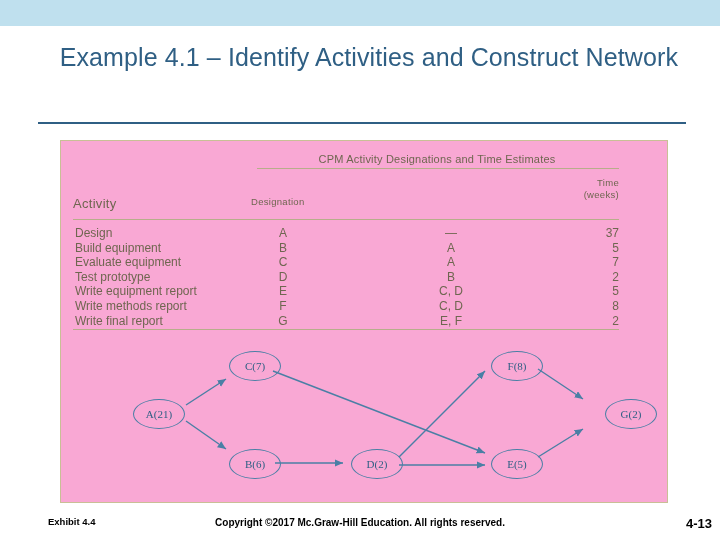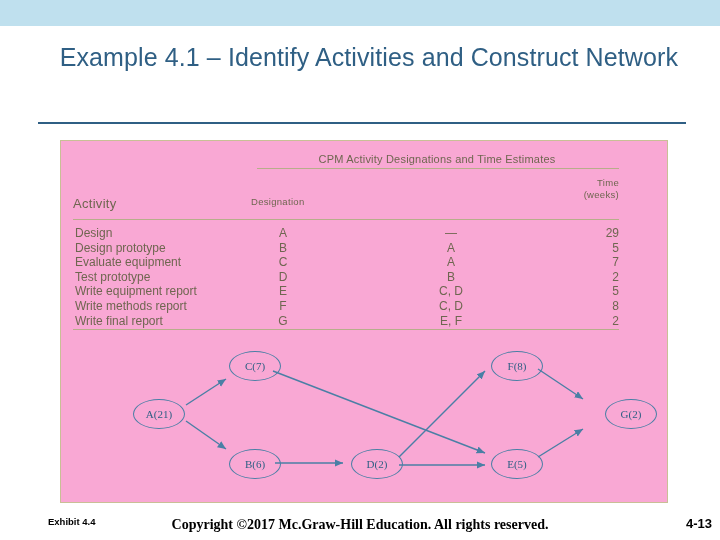--- a/index.html
+++ b/index.html
@@ -157,24 +157,23 @@
     color: #000;
     font-weight: bold;
     padding-left: 40px;
   }
   .footer-center {
     position: absolute;
     left: 0;
     top: 517px;
     width: 720px;
     text-align: center;
-    font-size: 14px;
+    font-size: 10px;
     color: #000;
     font-weight: bold;
-    font-family: Liberation Serif, serif;
   }
   .footer-right {
     position: absolute;
     right: 8px;
     top: 516px;
     font-size: 13px;
     color: #000;
     font-weight: bold;
   }
 </style>
@@ -199,24 +198,24 @@
     <div>Time</div>
     <div>(weeks)</div>
   </div>
   <div class="rule r2"></div>
 
   <div class="rows" id="table-rows">
       <div class="row">
         <span class="cell-act">Design</span>
         <span class="cell-des">A</span>
         <span class="cell-pred">—</span>
-        <span class="cell-time">29</span>
-      </div>
-      <div class="row">
-        <span class="cell-act">Design prototype</span>
+        <span class="cell-time">37</span>
+      </div>
+      <div class="row">
+        <span class="cell-act">Build equipment</span>
         <span class="cell-des">B</span>
         <span class="cell-pred">A</span>
         <span class="cell-time">5</span>
       </div>
       <div class="row">
         <span class="cell-act">Evaluate equipment</span>
         <span class="cell-des">C</span>
         <span class="cell-pred">A</span>
         <span class="cell-time">7</span>
       </div>

